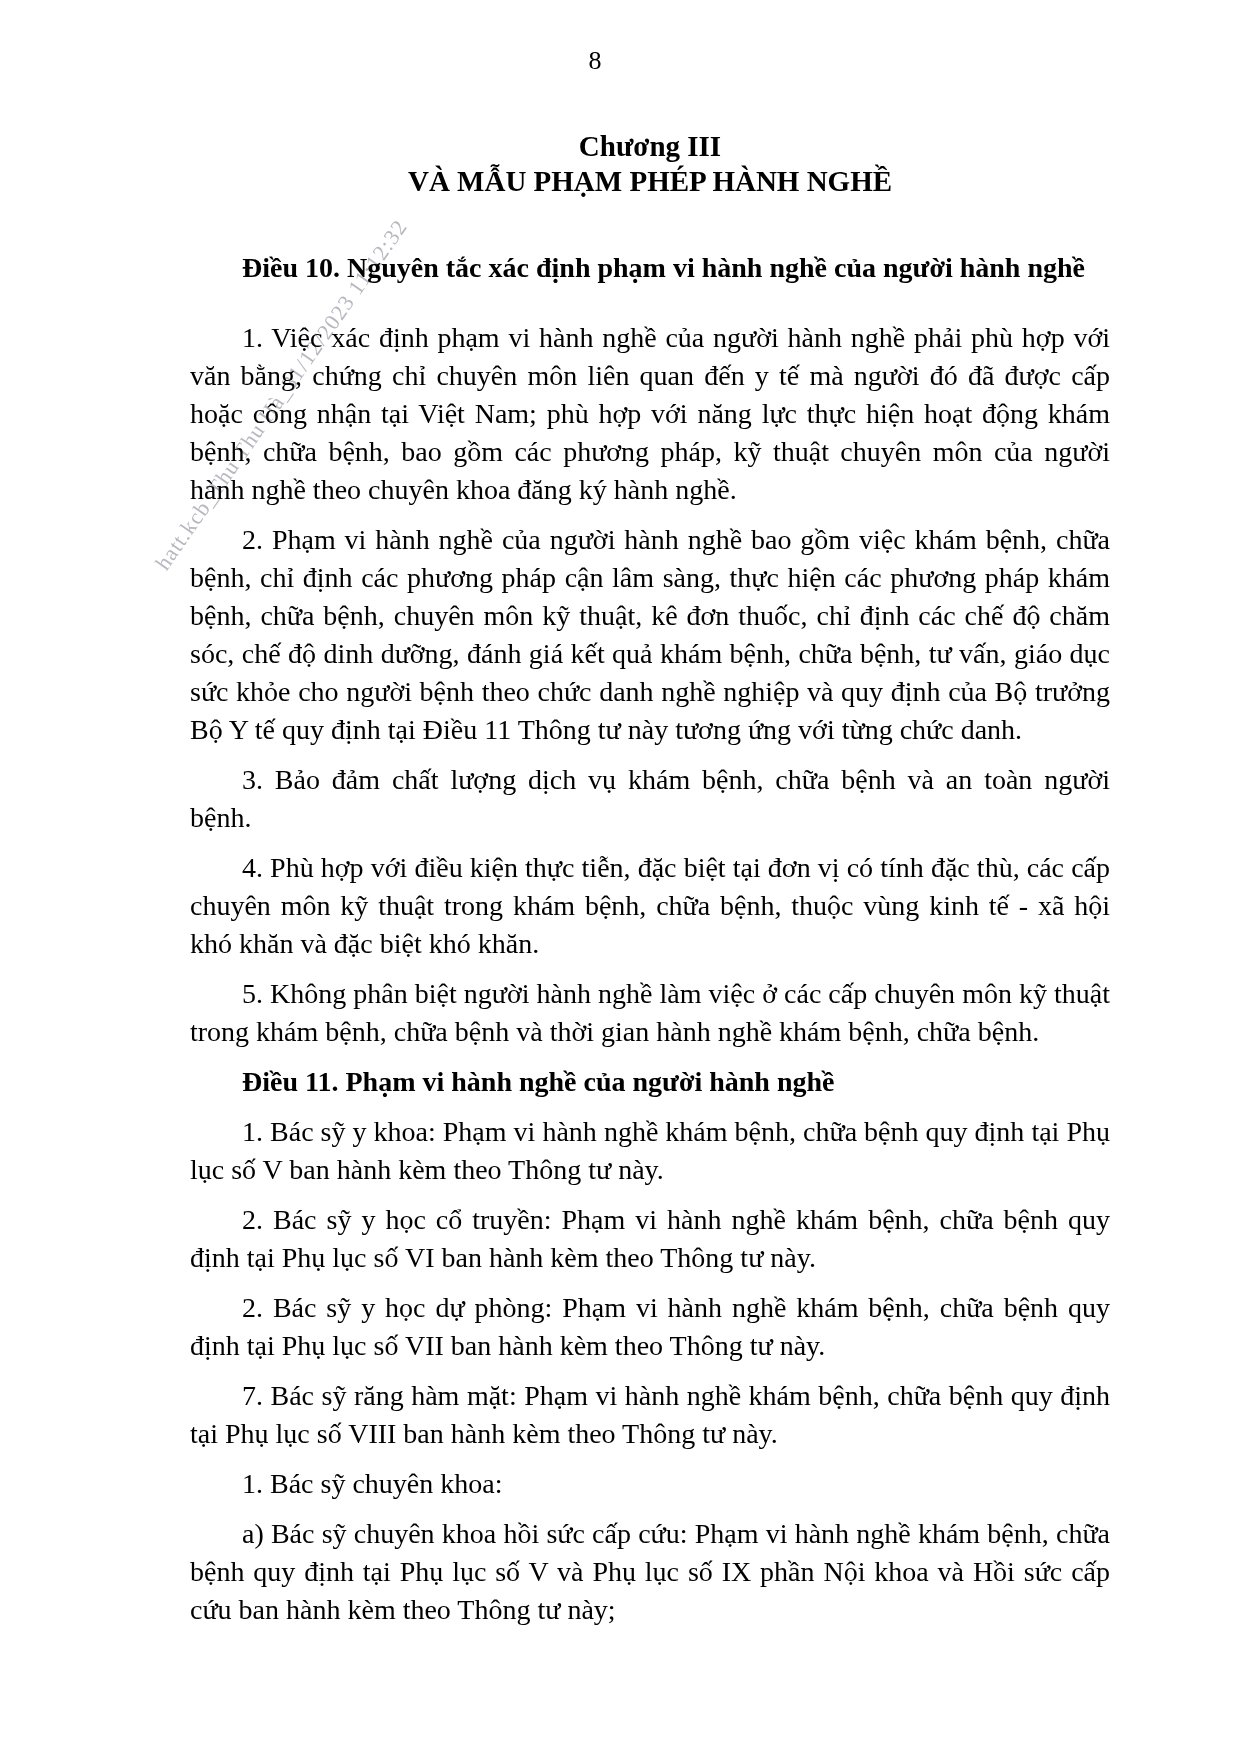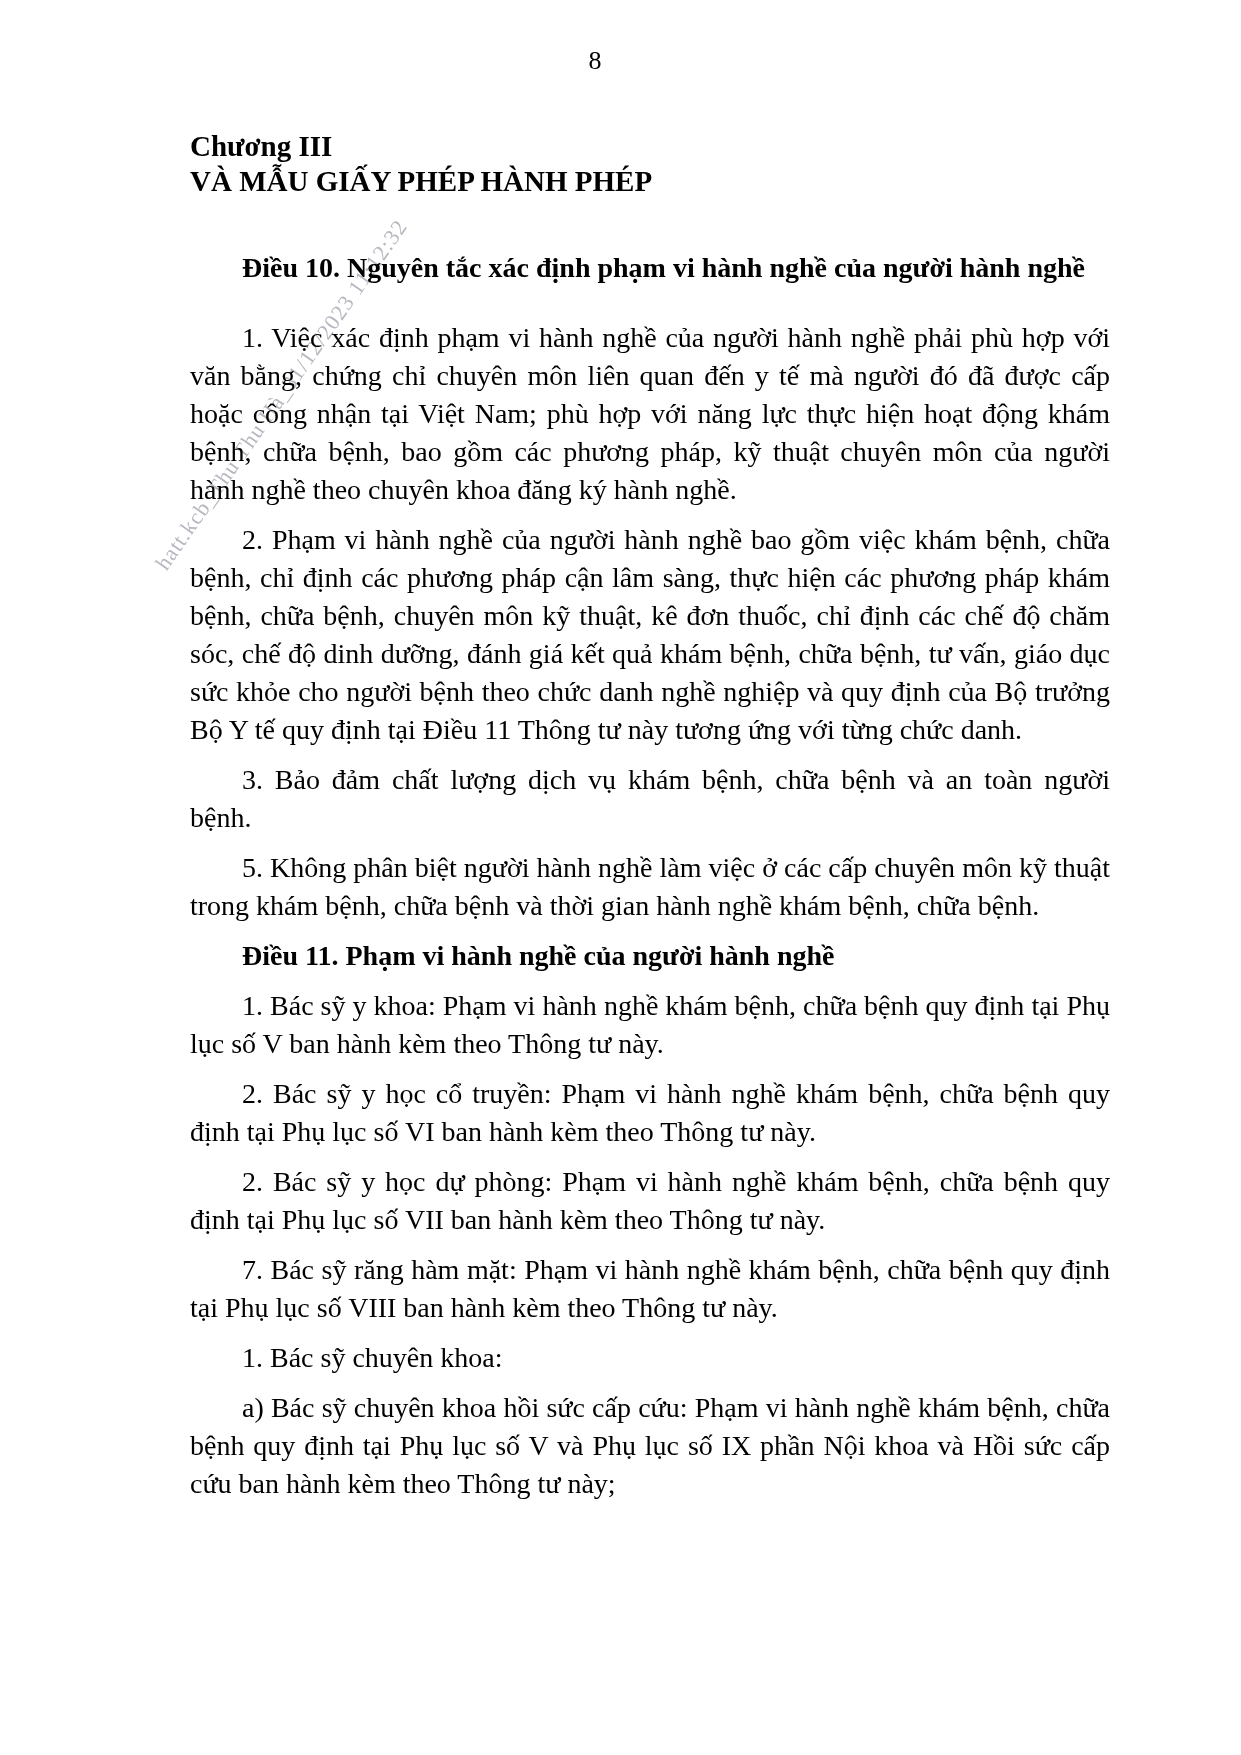--- a/index.html
+++ b/index.html
@@ -36,20 +36,21 @@
   }
   .content {
     position: absolute;
     left: 190px;
     top: 0;
     width: 920px;
     z-index: 2;
   }
   .chapter {
     margin-top: 129px;
+    text-align: center;
     font-weight: bold;
     font-size: 29px;
     line-height: 35px;
   }
   .heading, .para {
     margin: 0 0 12px 0;
     font-size: 28px;
     line-height: 38px;
     text-align: justify;
     text-indent: 52px;
@@ -63,28 +64,29 @@
 <div class="page">
 
   <div class="watermark">hatt.kcb_Thu Thu Hà_31/12/2023 11:12:32</div>
 
   <div class="page-number">8</div>
 
   <div class="content">
 
     <div class="chapter">
       <div>Chương III</div>
-      <div>VÀ MẪU GIẤY PHÉP HÀNH PHÉP</div>
+      <div>VÀ MẪU PHẠM PHÉP HÀNH NGHỀ</div>
     </div>
 
     <p class="heading article10-heading">Điều 10. Nguyên tắc xác định phạm vi hành nghề của người hành nghề</p>
 
     <p class="para">1. Việc xác định phạm vi hành nghề của người hành nghề phải phù hợp với văn bằng, chứng chỉ chuyên môn liên quan đến y tế mà người đó đã được cấp hoặc công nhận tại Việt Nam; phù hợp với năng lực thực hiện hoạt động khám bệnh, chữa bệnh, bao gồm các phương pháp, kỹ thuật chuyên môn của người hành nghề theo chuyên khoa đăng ký hành nghề.</p>
     <p class="para">2. Phạm vi hành nghề của người hành nghề bao gồm việc khám bệnh, chữa bệnh, chỉ định các phương pháp cận lâm sàng, thực hiện các phương pháp khám bệnh, chữa bệnh, chuyên môn kỹ thuật, kê đơn thuốc, chỉ định các chế độ chăm sóc, chế độ dinh dưỡng, đánh giá kết quả khám bệnh, chữa bệnh, tư vấn, giáo dục sức khỏe cho người bệnh theo chức danh nghề nghiệp và quy định của Bộ trưởng Bộ Y tế quy định tại Điều 11 Thông tư này tương ứng với từng chức danh.</p>
     <p class="para">3. Bảo đảm chất lượng dịch vụ khám bệnh, chữa bệnh và an toàn người bệnh.</p>
+    <p class="para">4. Phù hợp với điều kiện thực tiễn, đặc biệt tại đơn vị có tính đặc thù, các cấp chuyên môn kỹ thuật trong khám bệnh, chữa bệnh, thuộc vùng kinh tế - xã hội khó khăn và đặc biệt khó khăn.</p>
     <p class="para">5. Không phân biệt người hành nghề làm việc ở các cấp chuyên môn kỹ thuật trong khám bệnh, chữa bệnh và thời gian hành nghề khám bệnh, chữa bệnh.</p>
 
     <p class="heading">Điều 11. Phạm vi hành nghề của người hành nghề</p>
 
     <p class="para">1. Bác sỹ y khoa: Phạm vi hành nghề khám bệnh, chữa bệnh quy định tại Phụ lục số V ban hành kèm theo Thông tư này.</p>
     <p class="para">2. Bác sỹ y học cổ truyền: Phạm vi hành nghề khám bệnh, chữa bệnh quy định tại Phụ lục số VI ban hành kèm theo Thông tư này.</p>
     <p class="para">2. Bác sỹ y học dự phòng: Phạm vi hành nghề khám bệnh, chữa bệnh quy định tại Phụ lục số VII ban hành kèm theo Thông tư này.</p>
     <p class="para">7. Bác sỹ răng hàm mặt: Phạm vi hành nghề khám bệnh, chữa bệnh quy định tại Phụ lục số VIII ban hành kèm theo Thông tư này.</p>
     <p class="para">1. Bác sỹ chuyên khoa:</p>
     <p class="para">a) Bác sỹ chuyên khoa hồi sức cấp cứu: Phạm vi hành nghề khám bệnh, chữa bệnh quy định tại Phụ lục số V và Phụ lục số IX phần Nội khoa và Hồi sức cấp cứu ban hành kèm theo Thông tư này;</p>

